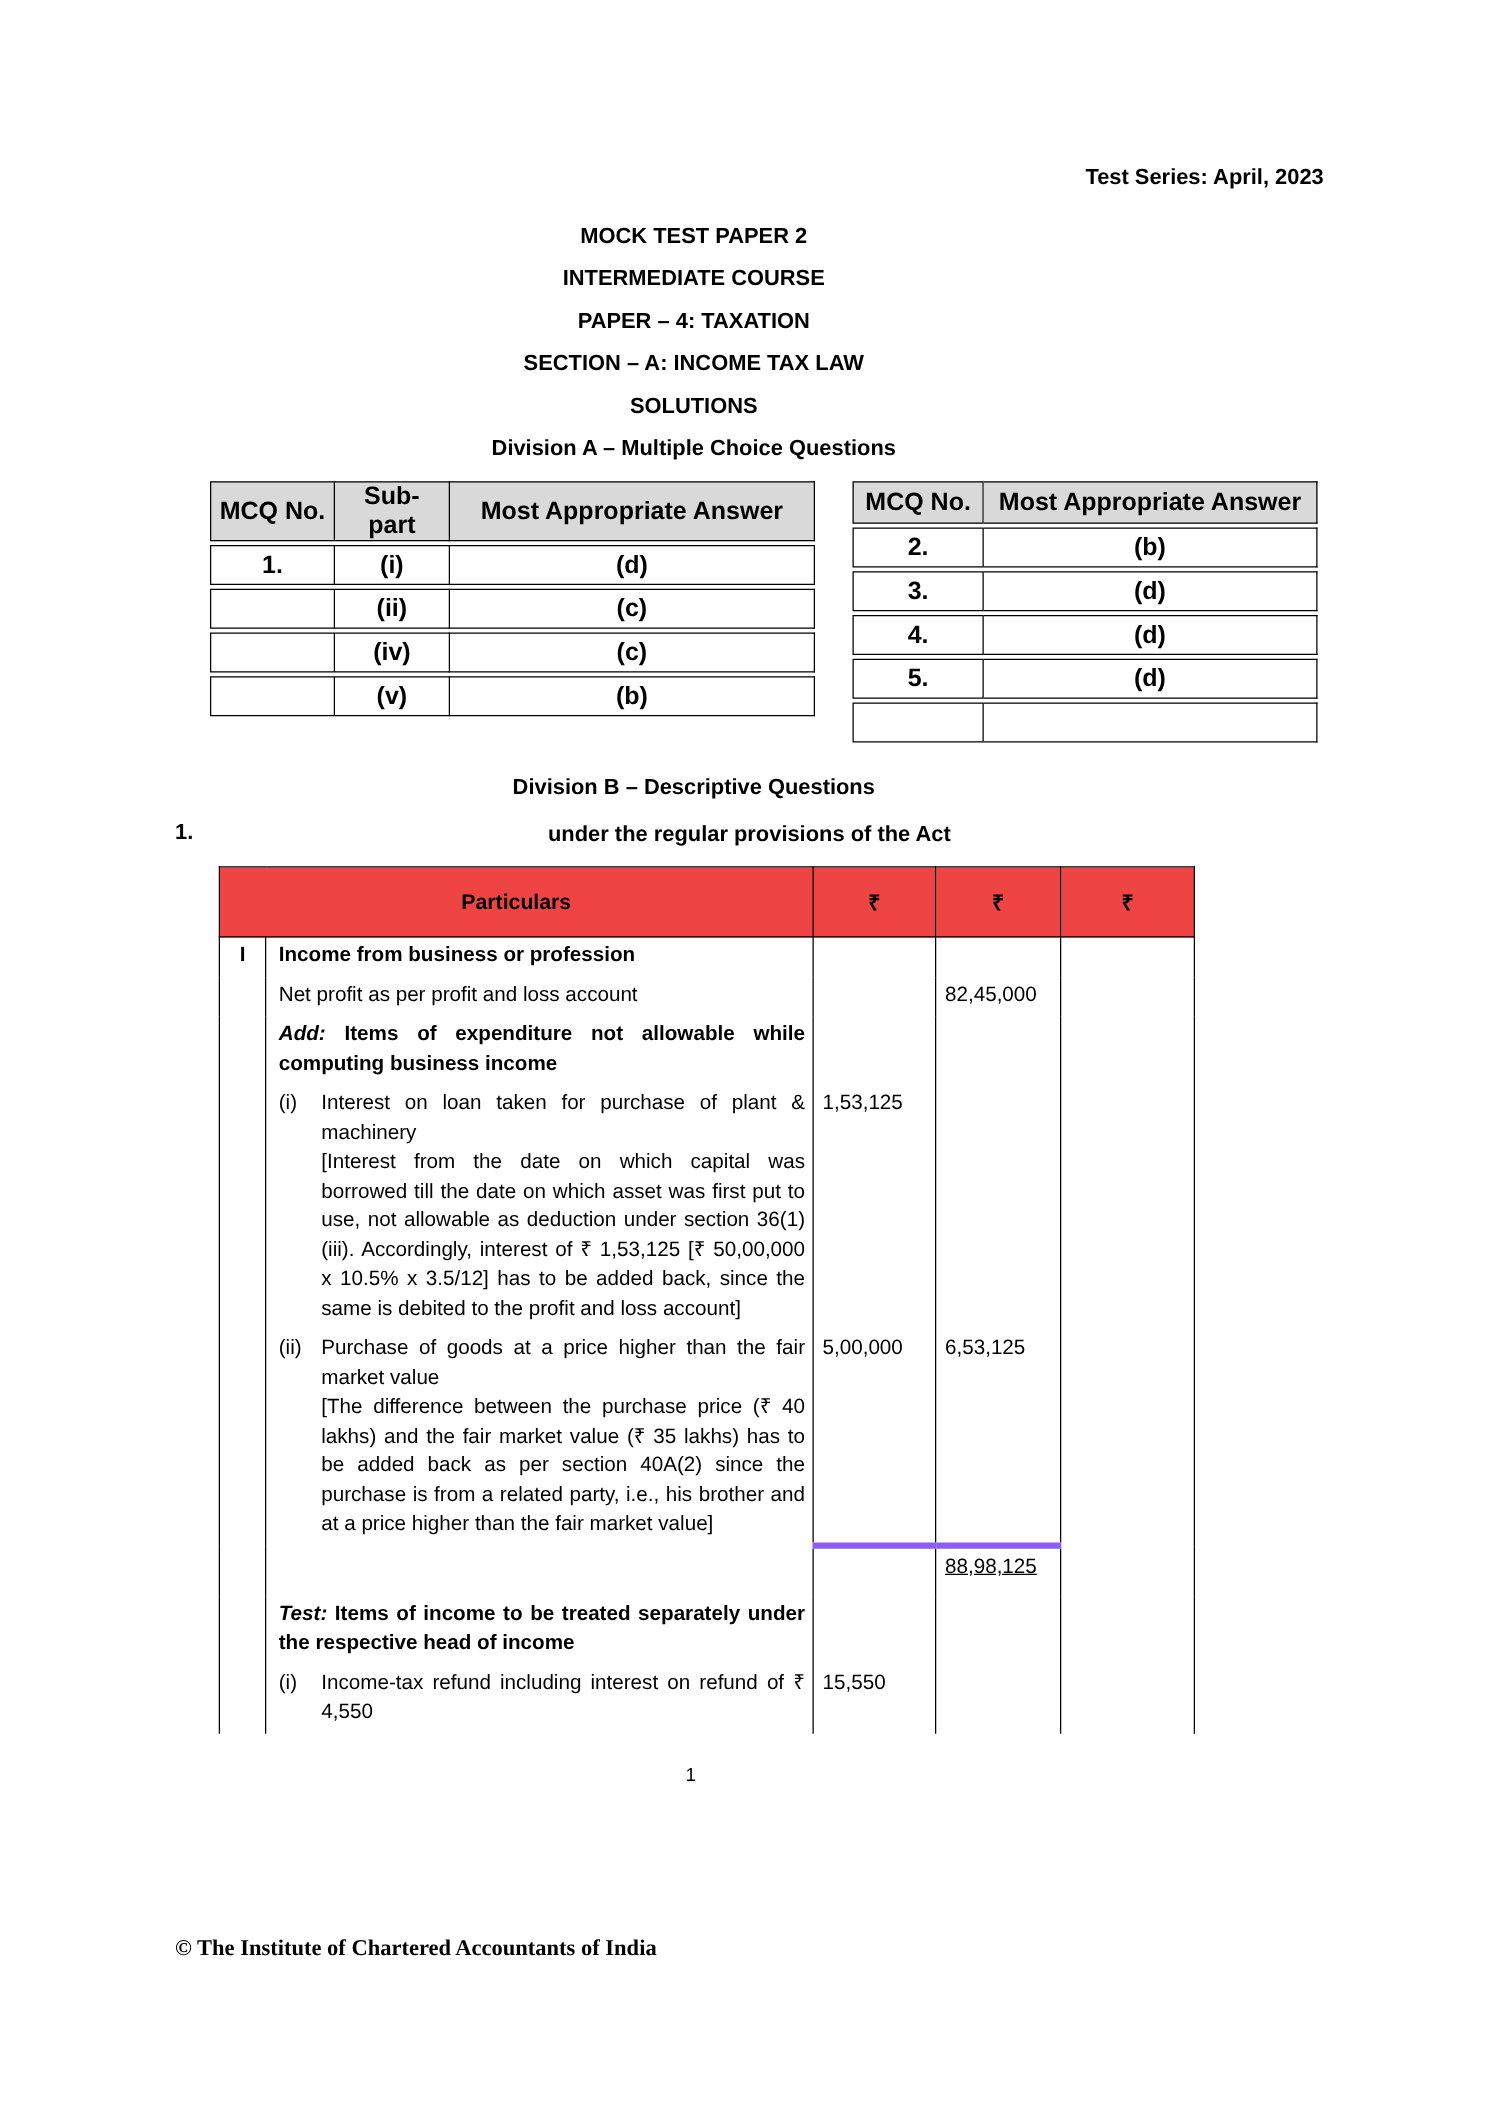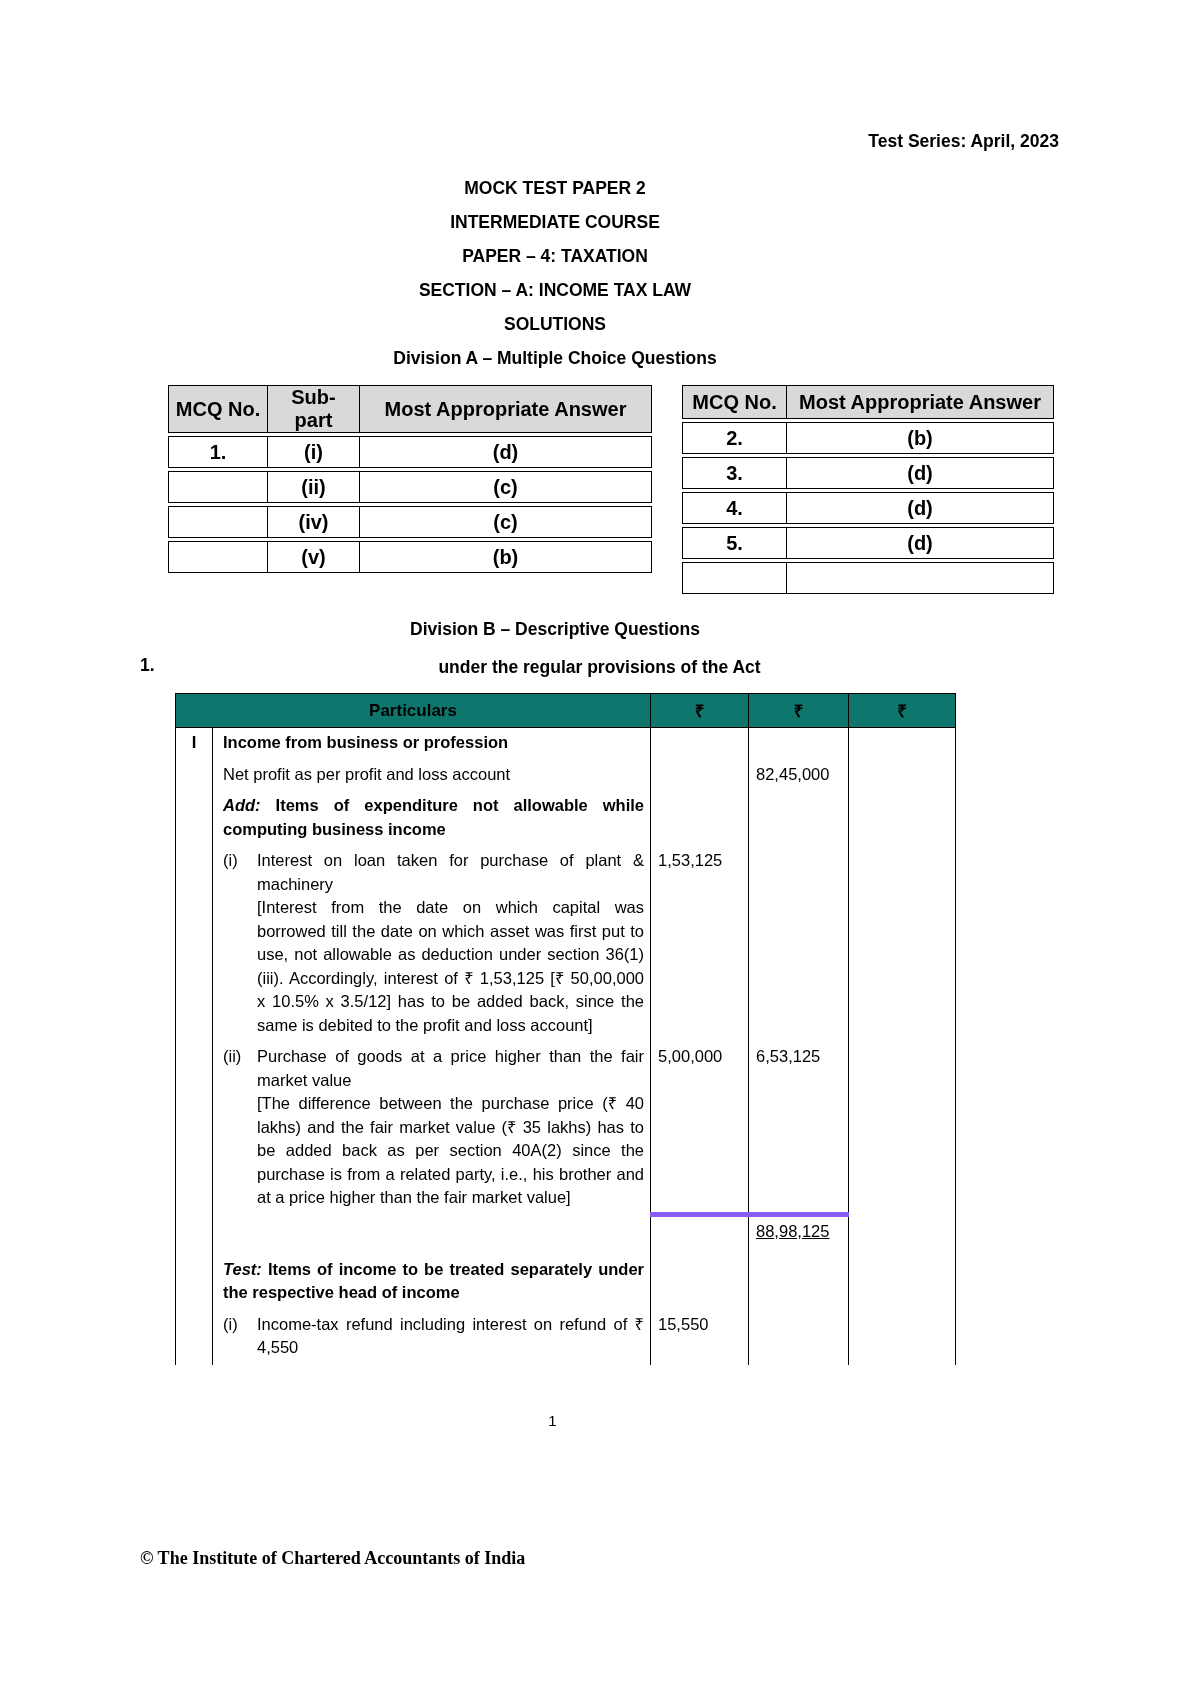--- a/index.html
+++ b/index.html
@@ -29,22 +29,22 @@
   .mcq td { height:32px; }
 
   .division-b { margin-top:22px; }
 
   .q1-row { position:relative; margin-top:14px; }
   .q1-num { position:absolute; left:0; top:2px; font-weight:bold; font-size:17.5px; }
   .q1-heading { text-align:center; font-weight:bold; font-size:17.5px; line-height:28px; }
 
   table.comp { border-collapse:collapse; table-layout:fixed; width:780px; margin-left:35px; margin-top:12px; }
   .comp th {
-    border:1px solid #000; background:#0f766e; font-weight:bold;
-    font-size:17px; padding:5px 4px; text-align:center;
+    border:1px solid #000; background:#ef4444; font-weight:bold;
+    font-size:17px; padding:16px 4px; text-align:center;
   }
   .comp td { border-left:1px solid #000; vertical-align:top; font-size:16.5px; line-height:23.5px; }
   .comp td:last-child { border-right:1px solid #000; }
   .comp .num { text-align:center; font-weight:bold; padding:3px 2px; }
   .comp .part { padding:3px 6px 5px 10px;margin-left:24px; }
   .comp .amt { text-align:left; padding:3px 7px; }
   .bold { font-weight:bold; }
   .prefix { font-weight:bold; font-style:italic; }
   .ptext { text-align:justify; }
   .item { display:flex; }

